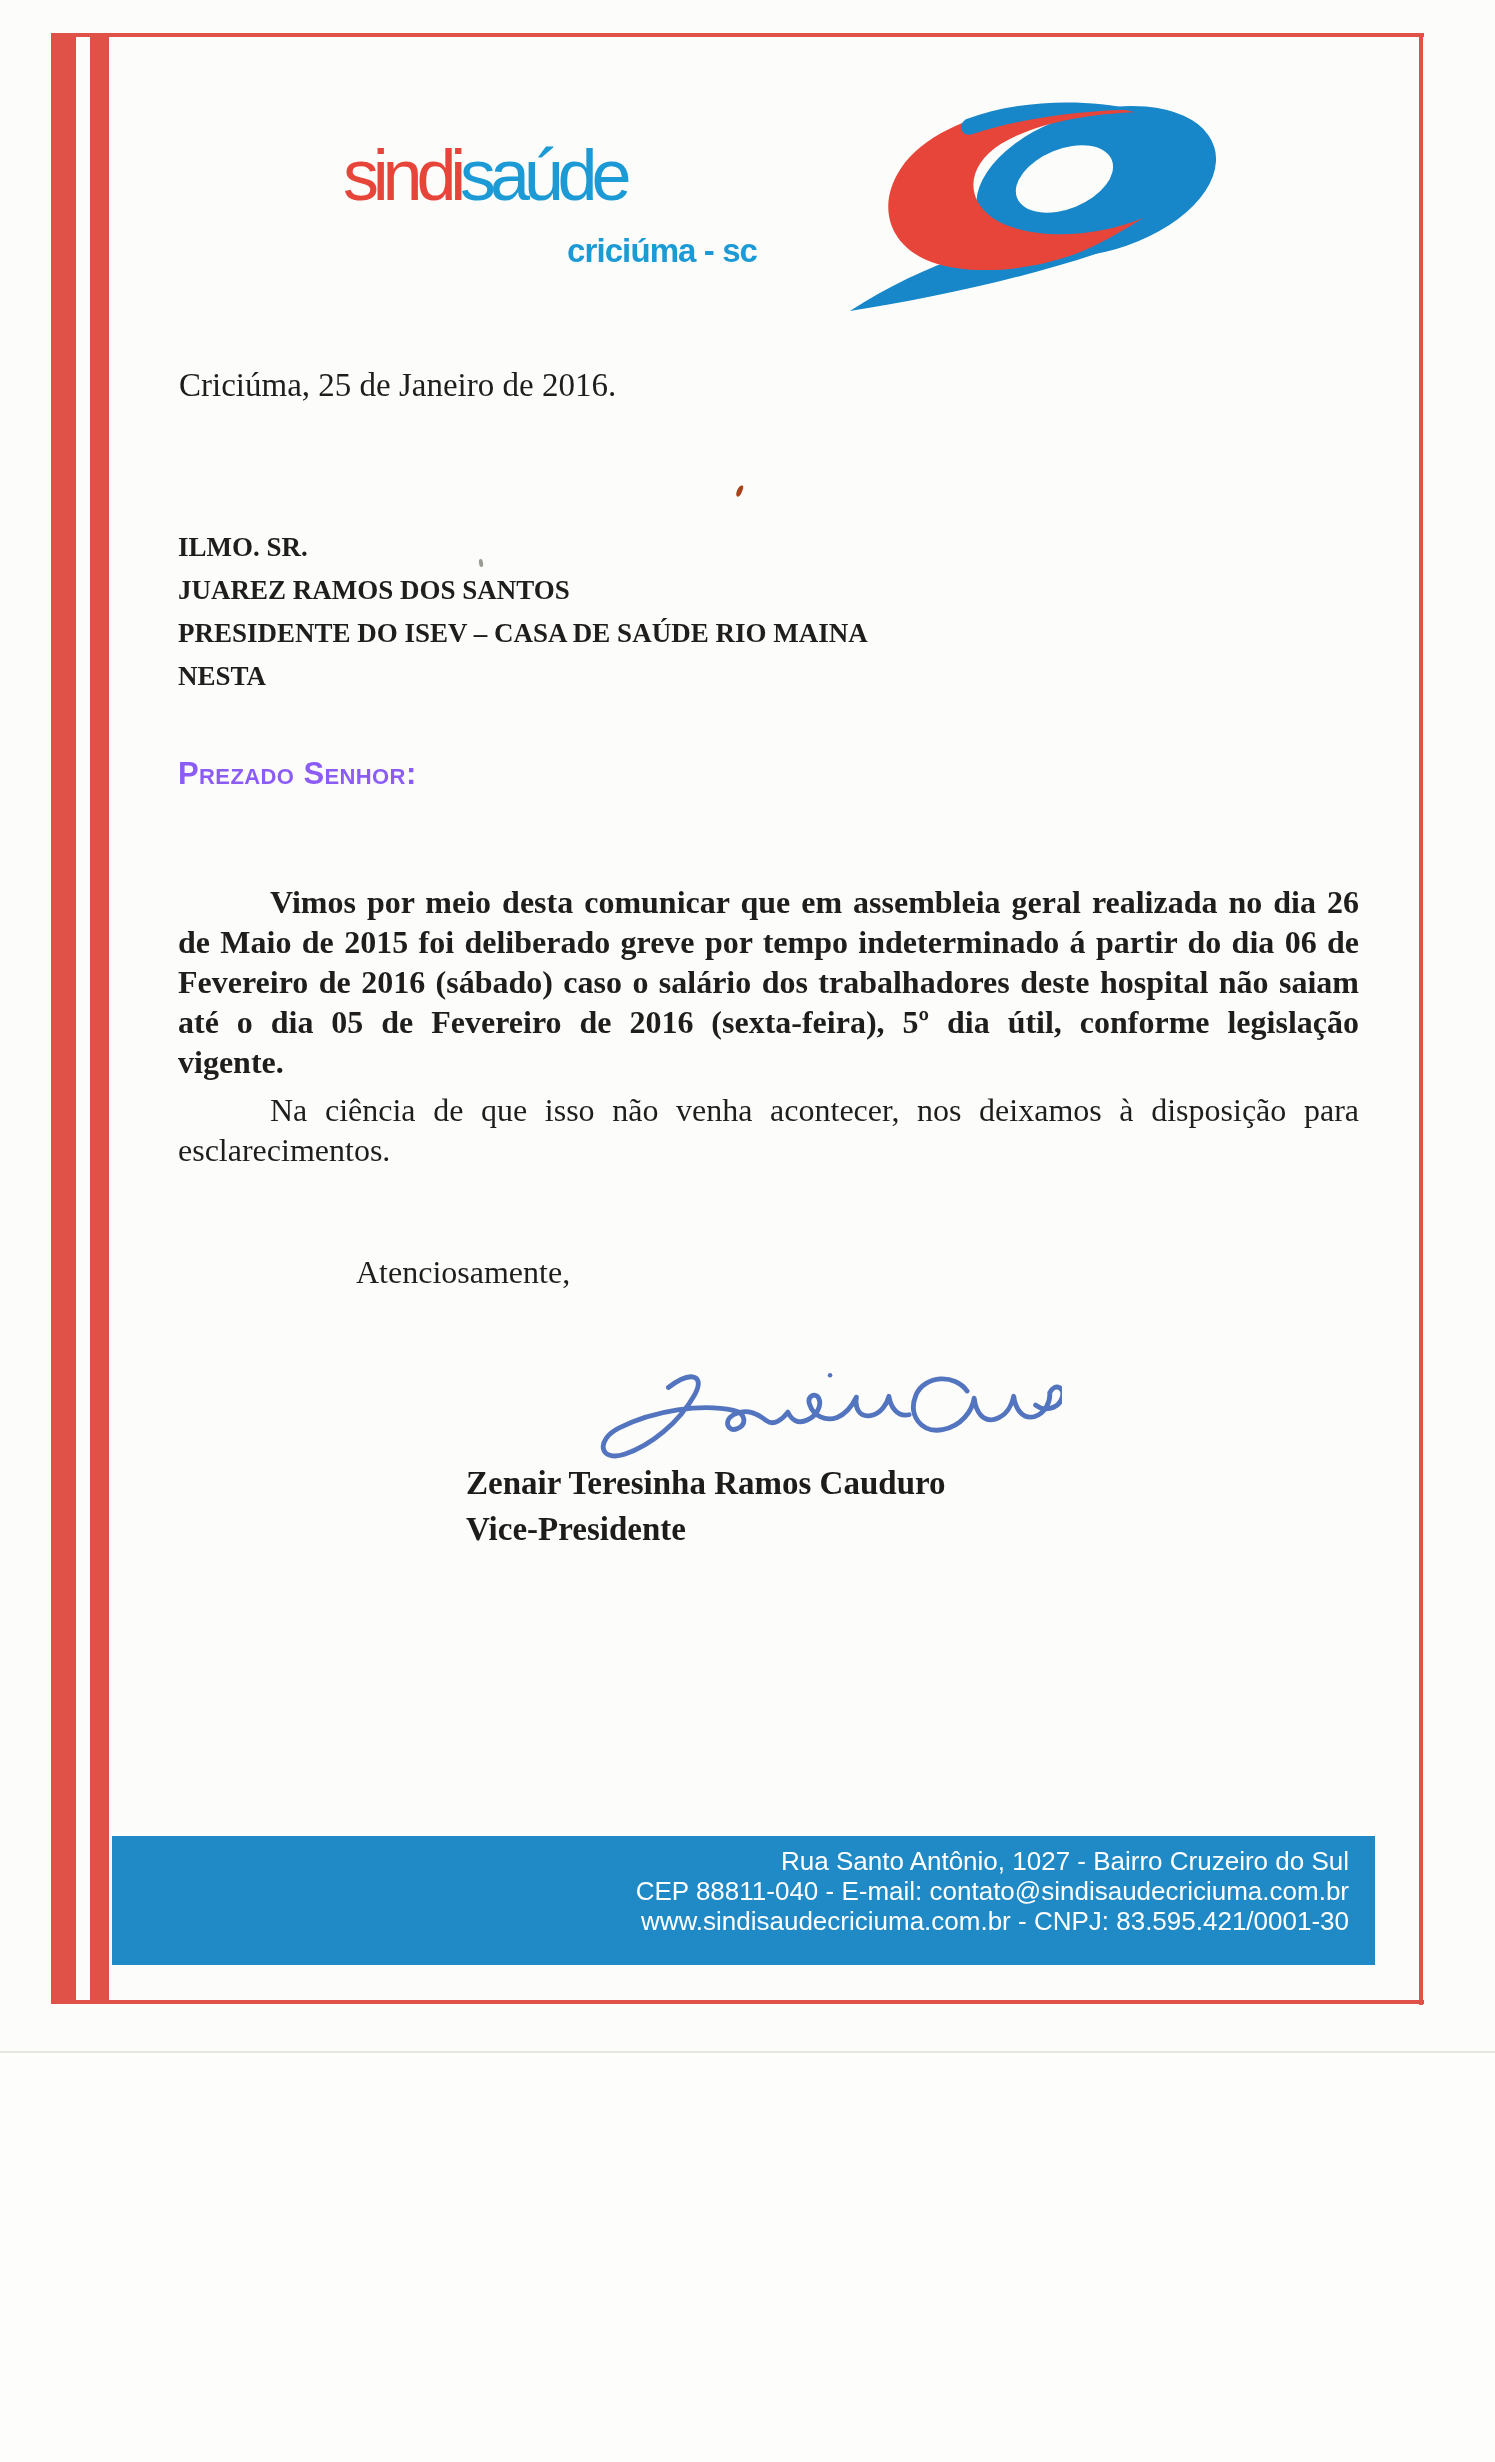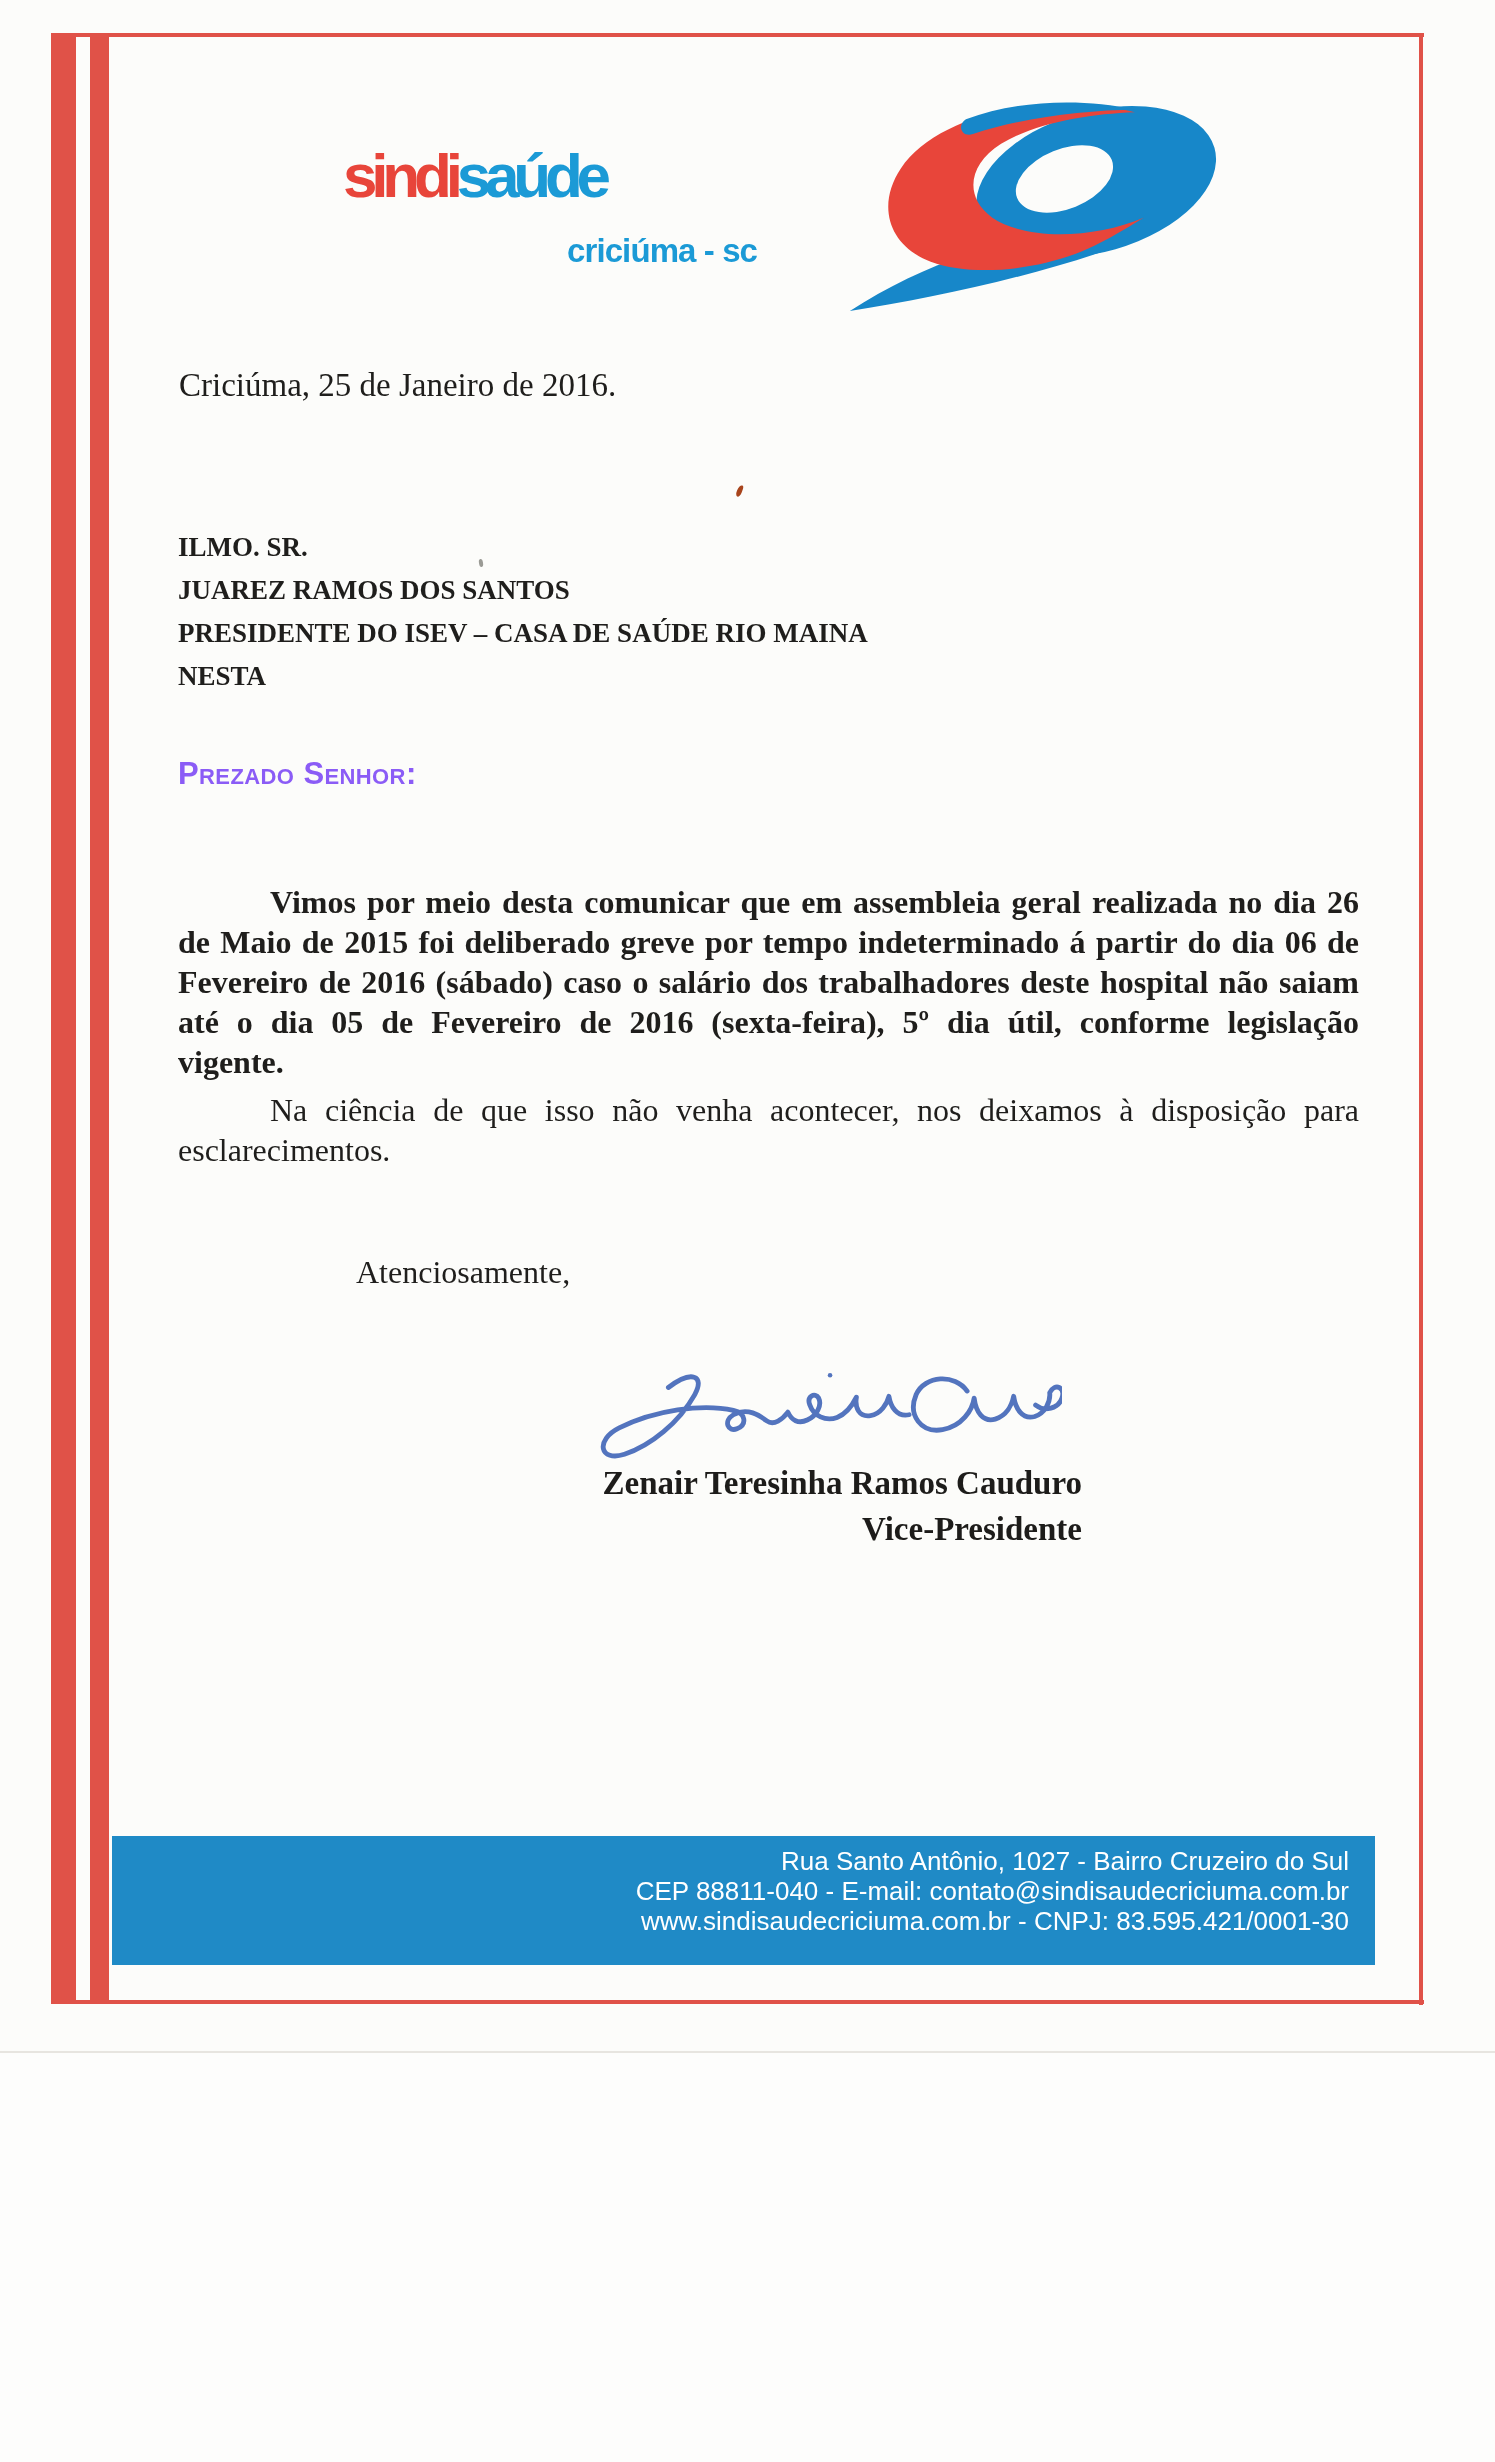--- a/index.html
+++ b/index.html
@@ -15,21 +15,21 @@
   .frame-top    { position:absolute; left:51px;  top:33px;   width:1373px; height:4.4px;  background:#e05248; }
   .frame-right  { position:absolute; left:1419px;top:33px;   width:4.4px;    height:1972px; background:#e05248; }
   .frame-bottom { position:absolute; left:51px;  top:2000px; width:1373px; height:4.4px;  background:#e05248; }
   .frame-bar-1  { position:absolute; left:51px;  top:37px;   width:24.6px;   height:1963px; background:#e05248; }
   .frame-bar-2  { position:absolute; left:90px; top:37px;   width:18.5px;   height:1963px; background:#e05248; }
 
   
   .logo-word {
     position:absolute; left:343px; top:128px;
     font-family:"Liberation Sans", sans-serif;
-    font-weight:700; font-size:62px; line-height:95px; letter-spacing:-6.2px;
+    font-weight:400; font-size:72px; line-height:95px; letter-spacing:-6.2px;
     white-space:nowrap;
   }
   .logo-red  { color:#e8453a; }
   .logo-blue { color:#1b9ad6; }
   .logo-sub {
     position:absolute; left:567px; top:217px;
     font-family:"Liberation Sans", sans-serif;
     font-weight:700; font-size:33px; line-height:35px; letter-spacing:-0.9px;
     color:#1b9ad6; white-space:nowrap;margin-top:16px;
   }
@@ -60,21 +60,21 @@
   .para-2 { top:1090px; }
   .closing {
     position:absolute; left:356px; top:1252px;
     font-size:32px; line-height:40px; white-space:nowrap;
   }
 
   
   .signature-svg { position:absolute; left:570px; top:1361px; width:492px; height:104px; }
   .signer {
     position:absolute; left:466px; top:1460px; width:616px;
-    text-align:right; font-weight:700; font-size:33px; line-height:46px;
+    text-align:left; font-weight:700; font-size:33px; line-height:46px;
     color:#1d1c1a;
   }
 
   
   .footer-band {
     position:absolute; left:112px; top:1836px; width:1263px; height:129px;
     background:#1f8ac6;
     font-family:"Liberation Sans", sans-serif;
     color:#ffffff; font-size:26px; line-height:30px;
     text-align:right; padding:9.7px 26px 0 0;

